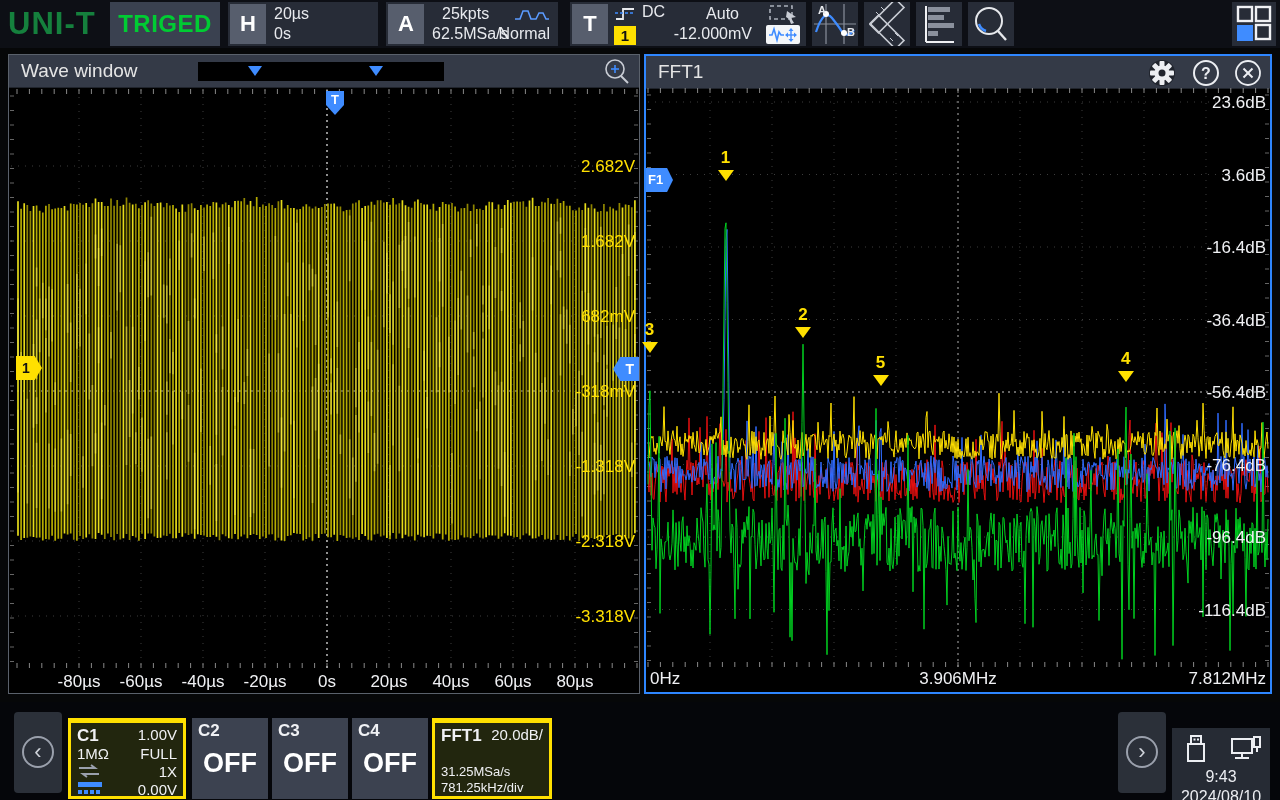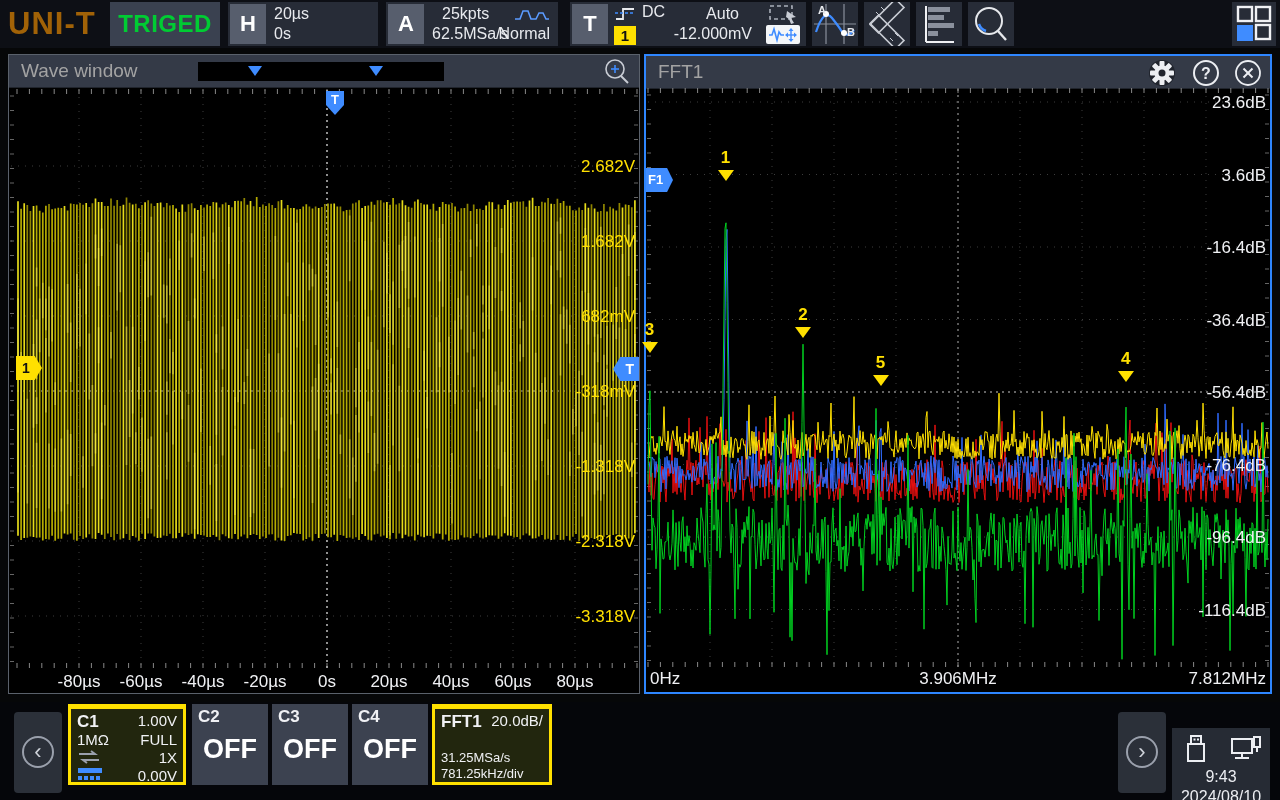--- a/index.html
+++ b/index.html
@@ -3,39 +3,39 @@
 <meta charset="utf-8">
 <style>
   * { margin:0; padding:0; box-sizing:border-box; }
   html,body { width:1280px; height:800px; background:#000; overflow:hidden;
     font-family:"Liberation Sans","DejaVu Sans",sans-serif; }
   .abs { position:absolute; }
   #stage { position:relative; width:1280px; height:800px; background:#060708; }
 
   
   #topbar { position:absolute; left:0; top:0; width:1280px; height:48px; background:#0d0f15; }
-  .logo { left:8px; top:6px; font-size:31px; font-weight:bold; color:#a16207; letter-spacing:1px; }
+  .logo { left:8px; top:6px; font-size:31px; font-weight:bold; color:#15803d; letter-spacing:1px; }
   .triged { left:110px; top:2px; width:110px; height:44px; background:#3a4150;
     color:#00cc33; font-weight:bold; font-size:24px; text-align:center; line-height:44px; letter-spacing:0.5px; }
   .panel { position:absolute; top:2px; height:44px; background:#272c37; }
   .keybox { position:absolute; left:2px; top:2px; width:36px; height:40px; background:#575e6d;
     color:#fff; font-weight:bold; font-size:22px; text-align:center; line-height:40px; }
   .pv { position:absolute; color:#e8eaee; font-size:16px; white-space:nowrap; }
   .badge1 { position:absolute; background:#ffe000; color:#111; font-weight:bold; font-size:15px;
     width:22px; height:19px; text-align:center; line-height:19px; }
   .toolbtn { position:absolute; top:2px; width:46px; height:44px; background:#272c37; }
   .winbtn  { position:absolute; top:2px; width:44px; height:44px; background:#272c37; }
 
   
   .scopewin { position:absolute; top:54px; height:640px; background:#000; }
   #wavewin { left:8px; width:632px; border:1px solid #5a616b; }
   #fftwin  { left:644px; width:628px; border:2px solid #2e86ff; }
   .winhdr { position:absolute; left:0; top:0; width:100%; height:33px; background:#343a47;
     border-bottom:1px solid #20242c; }
-  .wintitle { position:absolute; left:12px; top:5px; font-size:19px; color:#a3a3a3; }
+  .wintitle { position:absolute; left:12px; top:5px; font-size:19px; color:#e5e5e5; }
   .zoombar { position:absolute; left:189px; top:7px; width:246px; height:19px; background:#000; }
   .ztri { position:absolute; top:4px; width:0; height:0; border-left:7px solid transparent;
     border-right:7px solid transparent; border-top:10px solid #3f8cff; }
   .hdricon { position:absolute; top:3px; width:28px; height:28px; }
 
   svg text { font-family:"Liberation Sans","DejaVu Sans",sans-serif; }
 
   
   .tflag { position:absolute; left:317px; top:36px; width:18px; height:24px; background:#3f8cff;
     clip-path:polygon(0 0,100% 0,100% 58%,50% 100%,0 58%);
@@ -51,21 +51,21 @@
     color:#fff; font-size:13px; font-weight:bold; line-height:24px; padding-left:2px; }
   .pkmark { position:absolute; width:0; height:0; border-left:8px solid transparent;
     border-right:8px solid transparent; border-top:11px solid #ffe000; }
   .pklbl { position:absolute; color:#ffe000; font-size:17px; font-weight:bold; transform:translateX(-50%); }
 
   
   #bottombar { position:absolute; left:0; top:702px; width:1280px; height:98px; background:#05060a; }
   .navbtn { position:absolute; top:10px; width:48px; height:81px; background:#2b3039; border-radius:4px; }
   .navcirc { position:absolute; left:8px; top:24px; width:32px; height:32px; border:2px solid #9aa0ac;
     border-radius:50%; color:#cfd3da; font-size:22px; text-align:center; line-height:28px; }
-  .card { position:absolute; top:2px; height:81px; background:#3c4250; color:#fff; }
+  .card { position:absolute; top:16px; height:81px; background:#3c4250; color:#fff; }
   .card.active { background:#22260e; border:3px solid #ffe000; border-top-width:5px; }
   .cr { position:absolute; left:6px; right:6px; height:18px; font-size:15px; color:#f0f1f4; }
   .cr .l { float:left; } .cr .r { float:right; }
   .chname { font-size:17px; font-weight:bold; }
   .offbig { position:absolute; left:0; width:100%; top:30px; text-align:center;
     font-size:27px; font-weight:bold; color:#fff; }
   #statuspanel { position:absolute; left:1172px; top:10px; width:98px; height:81px; background:#262b34;margin-top:16px; }
   .sttime { position:absolute; width:100%; text-align:center; color:#eceef2; font-size:16px; }
 </style>
 </head>

